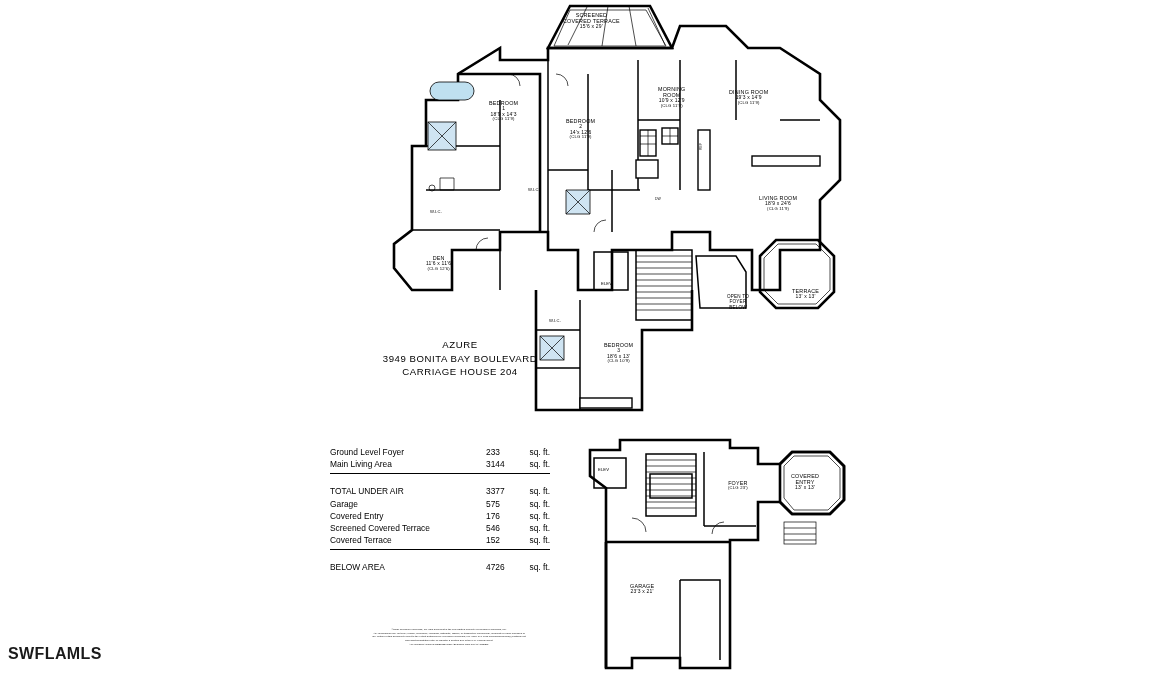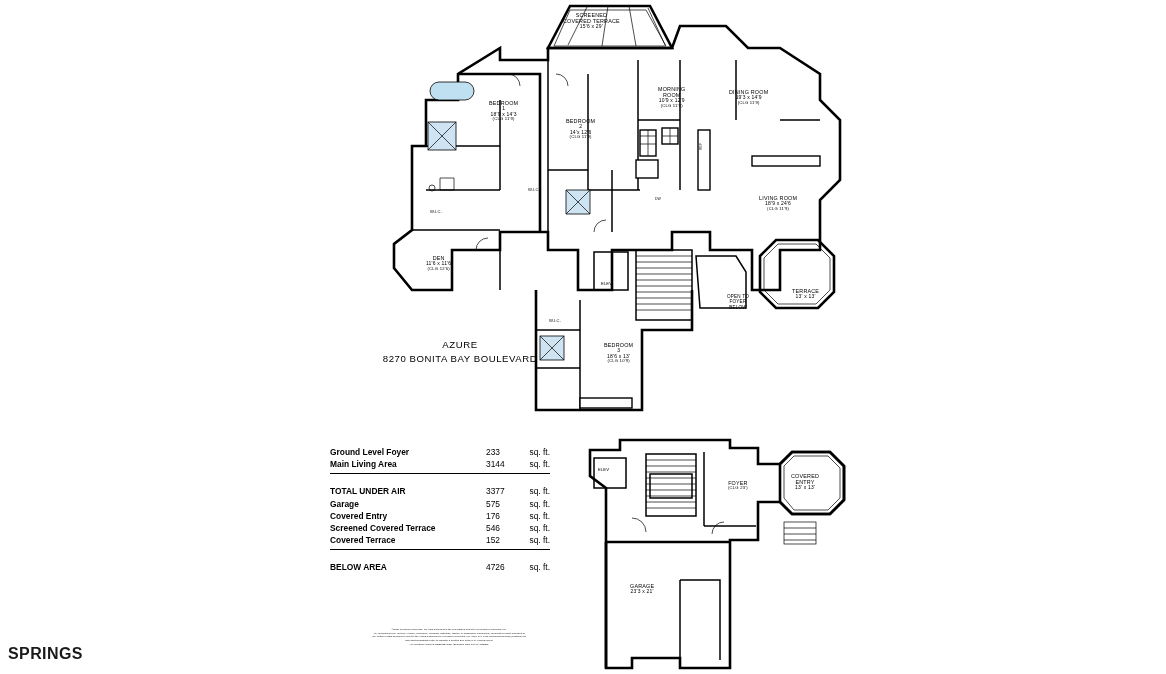--- a/index.html
+++ b/index.html
@@ -26,21 +26,21 @@
 
   
   .addr{
     position:absolute;left:330px;top:338px;width:260px;
     text-align:center;font-size:9.6px;line-height:1.42;letter-spacing:.55px;
   }
 
   
   .areatable{position:absolute;left:330px;top:446px;width:220px;font-size:8.4px;}
   .areatable .row{display:flex;justify-content:space-between;line-height:1.45;}
-  .areatable .row .lbl{white-space:nowrap;font-weight:bold;}
+  .areatable .row .lbl{white-space:nowrap;}
   .areatable .row .val{display:flex;gap:4px;}
   .areatable .row .num{width:34px;}
   .areatable .row .unit{width:26px;text-align:right;}
   .hr{border-top:1px solid #000;margin:3px 0 4px 0;}
   .gap{height:7px;}
 
   
   .copy{
     position:absolute;left:318px;top:628px;width:262px;
     font-size:2.5px;line-height:1.45;text-align:center;color:#111;
@@ -192,21 +192,22 @@
   <div class="tiny2" style="left:718px;top:294px;width:40px;">
     <span>OPEN TO</span><br>
     <span>FOYER</span><br>
     <span>BELOW</span>
   </div>
   <div class="tiny" style="left:655px;top:197px;font-size:3.4px;">DW</div>
   <div class="tiny" style="left:699px;top:150px;font-size:3.4px;transform:rotate(-90deg);transform-origin:left top;">REF</div>
 
   <div class="addr">
     <div>AZURE</div>
-    <div>8270 BONITA BAY BOULEVARD</div>
+    <div>3949 BONITA BAY BOULEVARD</div>
+    <div>CARRIAGE HOUSE 204</div>
   </div>
 
   <div class="areatable">
     <div class="row">
       <span class="lbl">Ground Level Foyer</span>
       <span class="val">
           <span class="num">233</span>
           <span class="unit">sq. ft.</span>
         </span>
     </div>
@@ -312,15 +313,15 @@
   <div class="tiny" style="left:598px;top:467px;">ELEV</div>
 
   <div class="copy">
     <div>©2025 Precision Floorplans, Inc.  This document is the copyrighted property of Precision Floorplans, Inc.</div>
     <div>Any dimensions may not copy, modify, reproduce, republish, distribute, display, or transmit for commercial, nonprofit or public purposes of</div>
     <div>any portion of this document except to the extent authorized by Precision Floorplans, Inc. (239) 699-9111 precisionfloorplans@earthlink.net</div>
     <div>Copyright Registration Title 17 Chapter 5 Section 501 of the U.S. Federal Court.</div>
     <div>ALL INFORMATION IS DEEMED RELIABLE BUT NOT GUARANTEED.</div>
   </div>
 
-  <div class="wm">SPRINGS</div>
+  <div class="wm">SWFLAMLS</div>
 
 </div>
 
 </body></html>

